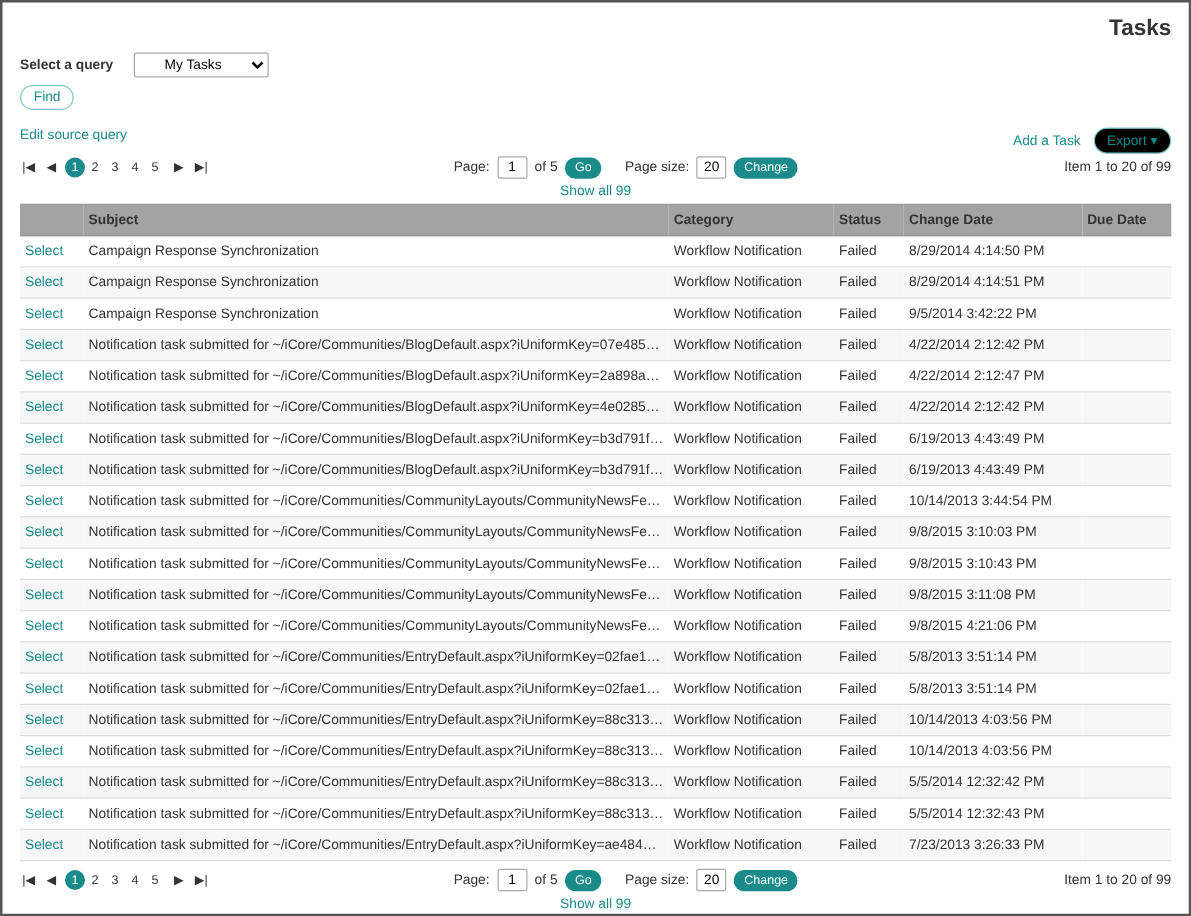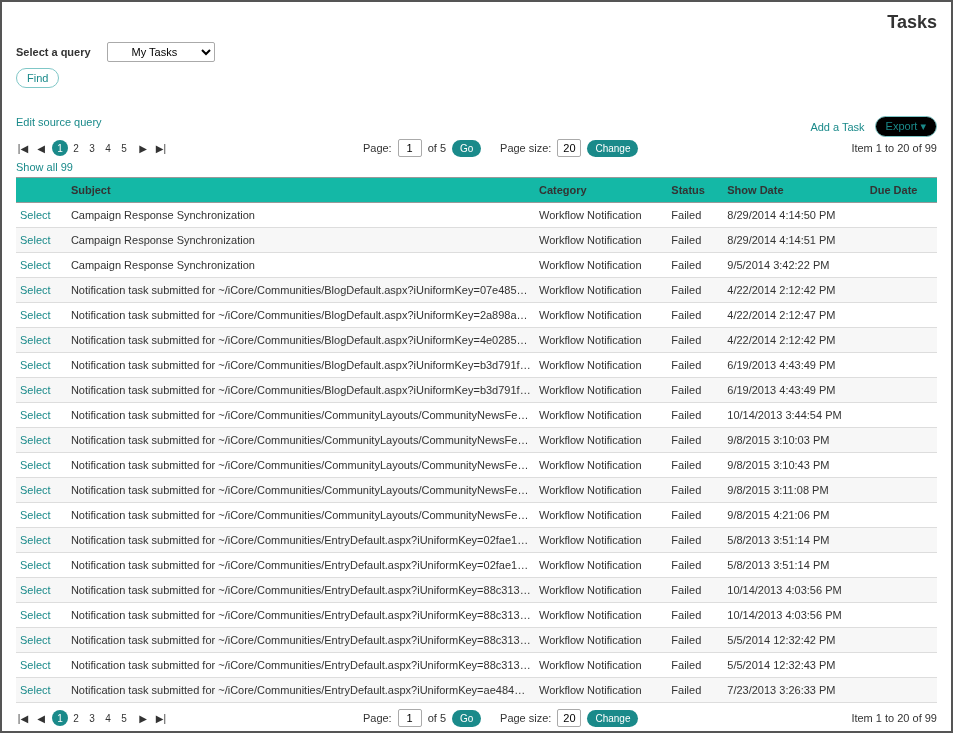--- a/index.html
+++ b/index.html
@@ -2,47 +2,47 @@
 <html><head>
 <meta charset="utf-8">
 <style>
   * { box-sizing: border-box; margin: 0; padding: 0; }
   body { font-family: Arial, Helvetica, sans-serif; font-size: 12px; color: #333; background: #fff; border: 2px solid #555; width: 953px; height: 733px; overflow: hidden; }
   .container { padding: 10px 14px; }
   h1 { font-size: 18px; font-weight: 600; margin-bottom: 9px; color: #333; text-align: right; }
   .query-row { display: flex; align-items: center; gap: 16px; margin-bottom: 6px; }
   .query-label { font-weight: 600; font-size: 11px; }
   select { font-size: 11px; padding: 2px 20px; border: 1px solid #aaa; border-radius: 2px; background: #fff; }
-  .find-btn { border: 1px solid #7fc7c7; color: #1a8a8a; background: #fff; border-radius: 12px; padding: 3px 10px; font-size: 11px; cursor: pointer; margin-bottom: 22px; display: inline-block; }
+  .find-btn { border: 1px solid #7fc7c7; color: #1a8a8a; background: #fff; border-radius: 12px; padding: 3px 10px; font-size: 11px; cursor: pointer; margin-bottom: 8px; display: inline-block; }
   .link { color: #1a8a8a; text-decoration: none; cursor: pointer; font-size: 11px; }
   .toolbar { display: flex; justify-content: space-between; align-items: flex-start; margin: 6px 0 2px; }
   .toolbar .right { display: flex; align-items: center; gap: 10px; }
   .export-btn { border: 1px solid #7fc7c7; color: #1a8a8a; background: #000000; border-radius: 12px; padding: 3px 10px; font-size: 11px; cursor: pointer; }
   .pager-row { display: flex; align-items: center; margin-bottom: 4px; }
   .pager-left { display: flex; align-items: center; gap: 4px; flex: 0 0 auto; }
   .pager-center { flex: 1; display: flex; justify-content: center; align-items: center; gap: 6px; }
   .pager-right { flex: 0 0 auto; font-size: 11px; margin-left: 18px; }
   .nav-icon { width: 14px; height: 14px; display: inline-flex; align-items: center; justify-content: center; cursor: pointer; font-size: 10px; color: #333; }
   .page-num { width: 16px; height: 16px; display: inline-flex; align-items: center; justify-content: center; border-radius: 50%; font-size: 10px; cursor: pointer; }
   .page-num.active { background: #1a8a8a; color: #fff; }
   .page-input { width: 24px; text-align: center; border: 1px solid #aaa; border-radius: 2px; font-size: 11px; padding: 2px; }
   .go-btn, .change-btn { background: #1a8a8a; color: #fff; border: none; border-radius: 10px; padding: 3px 8px; font-size: 10px; cursor: pointer; }
   .label-inline { font-size: 11px; }
   table { width: 100%; border-collapse: collapse; font-size: 11px; }
-  thead th { text-align: left; font-weight: 600; border-top: 1px solid #999; border-bottom: 1px solid #999; padding: 6px 4px; background: #14b8a6; }
+  thead th { text-align: left; font-weight: 600; border-top: 1px solid #999; border-bottom: 1px solid #999; padding: 6px 4px; background: #a3a3a3; }
   tbody td { border-bottom: 1px solid #ddd; padding: 6px 4px; white-space: nowrap; overflow: hidden; text-overflow: ellipsis; }
   tbody tr:nth-child(even) { background: #f7f7f7; }
   .col-select { width: 50px; }
   .col-subject { width: 460px; max-width: 460px; }
   .col-category { width: 130px; }
   .col-status { width: 55px; }
   .col-start { width: 140px; }
   .col-due { width: 70px; }
   .select-link { color: #1a8a8a; cursor: pointer; }
-  .show-all { margin-top: 0; }
+  .show-all { margin-top: 0; text-align: center; }
 </style>
 </head>
 <body>
 
 <div class="container">
   <h1>Tasks</h1>
 
   <div class="query-row">
     <span class="query-label">Select a query</span>
     <select>
@@ -92,21 +92,21 @@
         <col class="col-status">
         <col class="col-start">
         <col class="col-due">
     </colgroup>
     <thead>
       <tr>
         <th></th>
         <th>Subject</th>
         <th>Category</th>
         <th>Status</th>
-        <th>Show Date</th>
+        <th>Change Date</th>
         <th>Due Date</th>
       </tr>
     </thead>
     <tbody id="rows">
         <tr>
           <td><a class="select-link">Select</a></td>
           <td class="col-subject">Campaign Response Synchronization</td>
           <td>Workflow Notification</td>
           <td>Failed</td>
           <td>8/29/2014 4:14:50 PM</td>

